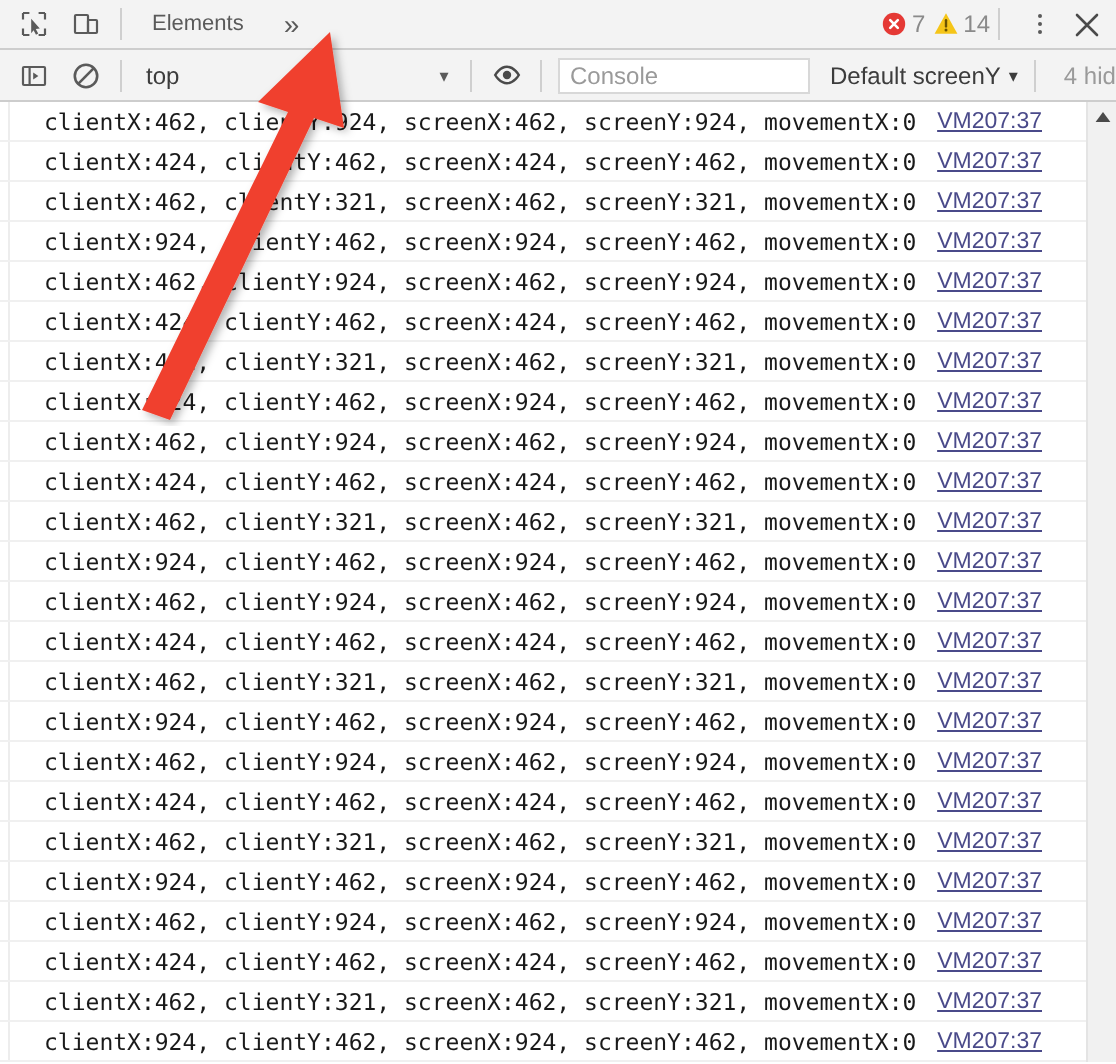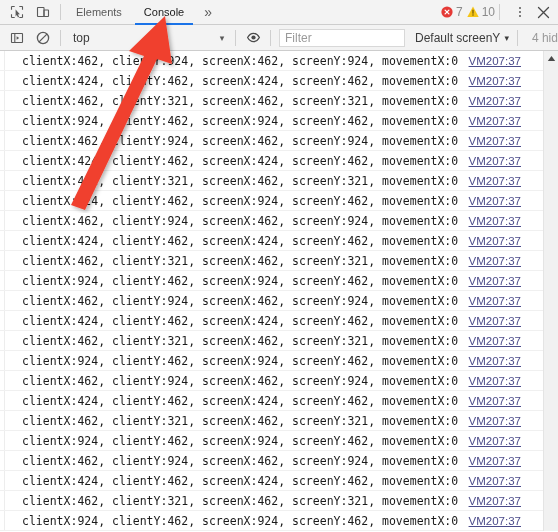--- a/index.html
+++ b/index.html
@@ -279,23 +279,20 @@
       <svg width="14" height="14" viewBox="0 0 14 14">
         <rect x="1.5" y="2.5" width="6.5" height="9" rx="0.5" fill="none" stroke="#5a5a5a" stroke-width="1.1"></rect>
         <rect x="8" y="5" width="4.5" height="6.5" rx="0.5" fill="none" stroke="#5a5a5a" stroke-width="1.1"></rect>
       </svg>
     </div>
 
     <div class="vsep"></div>
 
     <div class="tab">
       <span>Elements</span>
-    </div>
-    <div class="tab selected">
-      <span>Console</span>
     </div>
 
     <div class="tab-more">
       <span>»</span>
     </div>
 
     <div class="spacer"></div>
 
     <div class="counter-group">
       <div class="counter">
@@ -304,21 +301,21 @@
           <path d="M4.1 4.1l3.8 3.8M7.9 4.1l-3.8 3.8" stroke="#ffffff" stroke-width="1.3" stroke-linecap="round"></path>
         </svg>
         <span class="num">7</span>
       </div>
       <div class="counter">
         <svg width="12" height="12" viewBox="0 0 12 12">
           <path d="M6 0.6L11.7 10.9H0.3z" fill="#f5c518"></path>
           <path d="M6 4.1v3.1" stroke="#6b5300" stroke-width="1.2" stroke-linecap="round"></path>
           <circle cx="6" cy="9" r="0.75" fill="#6b5300"></circle>
         </svg>
-        <span class="num">10</span>
+        <span class="num">14</span>
       </div>
     </div>
 
     <div class="vsep"></div>
 
     <div class="kebab">
       <i></i>
       <i></i>
       <i></i>
     </div>
@@ -361,21 +358,21 @@
     <div class="tool-icon">
       <svg width="15" height="15" viewBox="0 0 15 15">
         <path d="M7.5 3.4C3.9 3.4 1.6 7.5 1.6 7.5s2.3 4.1 5.9 4.1 5.9-4.1 5.9-4.1S11.1 3.4 7.5 3.4z" fill="none" stroke="#4a4a4a" stroke-width="1.25"></path>
         <circle cx="7.5" cy="7.5" r="2.1" fill="#4a4a4a"></circle>
       </svg>
     </div>
 
     <div class="vsep"></div>
 
     <div class="filter-input">
-      <span>Filter</span>
+      <span>Console</span>
     </div>
 
     <div class="levels">
       <span>Default screenY</span>
       <span style="font-size:9px;">▾</span>
     </div>
 
     <div class="vsep" style="margin-left:8px;"></div>
 
     <div class="hidden-count">

